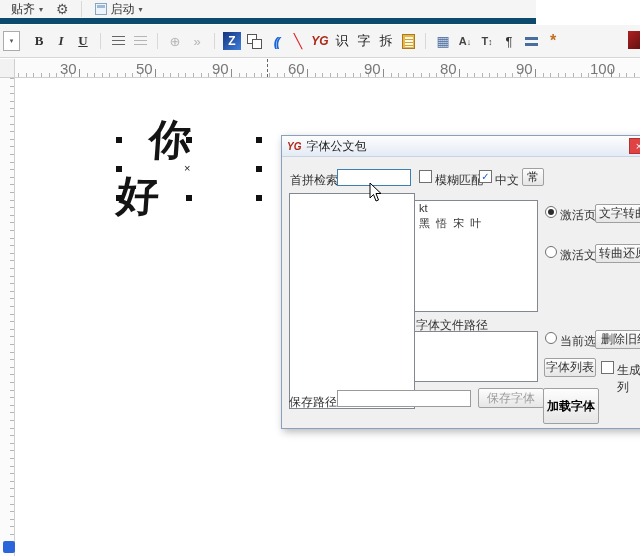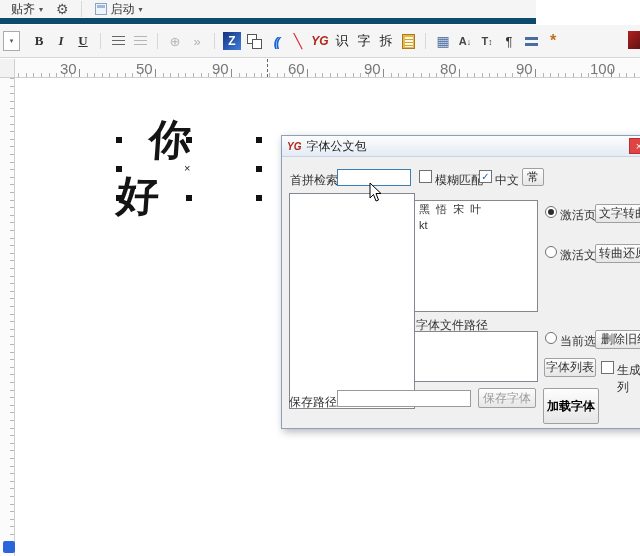--- a/index.html
+++ b/index.html
@@ -254,22 +254,22 @@
     <span class="chk" style="left:197px; top:34px">
       <span>✓</span>
     </span>
     <span class="dlabel" style="left:213px; top:36px">中文</span>
 
     <div class="dbtn" style="left:240px; top:32px; width:22px; height:18px">常</div>
 
     <div class="dlist" style="left:7px; top:57px; width:126px; height:216px"></div>
 
     <div class="dlist" style="left:132px; top:64px; width:124px; height:112px">
+      <div class="li">kt</div>
       <div class="li">黑  悟  宋  叶</div>
-      <div class="li">kt</div>
     </div>
 
     <span class="dlabel" style="left:134px; top:181px">字体文件路径</span>
     <div class="dlist" style="left:132px; top:195px; width:124px; height:51px"></div>
 
     <span class="radio sel" style="left:263px; top:70px"></span>
     <span class="dlabel" style="left:278px; top:71px">激活页面</span>
     <div class="dbtn" style="left:313px; top:68px; width:56px; height:19px">文字转曲</div>
 
     <span class="radio" style="left:263px; top:110px"></span>
@@ -279,21 +279,21 @@
     <span class="radio" style="left:263px; top:196px"></span>
     <span class="dlabel" style="left:278px; top:197px">当前选择</span>
     <div class="dbtn" style="left:313px; top:194px; width:60px; height:19px">删除旧线</div>
 
     <div class="dbtn" style="left:262px; top:222px; width:52px; height:19px">字体列表</div>
     <span class="chk" style="left:319px; top:225px"></span>
     <span class="dlabel" style="left:335px; top:226px">生成列</span>
 
     <span class="dlabel" style="left:7px; top:258px">保存路径</span>
     <input class="dinput" style="left: 55px; top: 254px; width: 134px;" value="">
-    <div class="dbtn disabled" style="left:196px; top:252px; width:58px; height:20px">保存字体</div>
+    <div class="dbtn disabled" style="left:196px; top:252px; width:66px; height:20px">保存字体</div>
     <div class="dbtn strong" style="left:261px; top:252px; width:56px; height:36px">加载字体</div>
 
   </div>
 
   <svg class="cursor" viewBox="0 0 14 20">
     <polygon points="1,1 1,16 4.5,12.5 7,19 9.5,18 7,11.5 12,11.5" fill="#fff" stroke="#000" stroke-width="1"></polygon>
   </svg>
 
   <div class="statusdock"></div>
 

